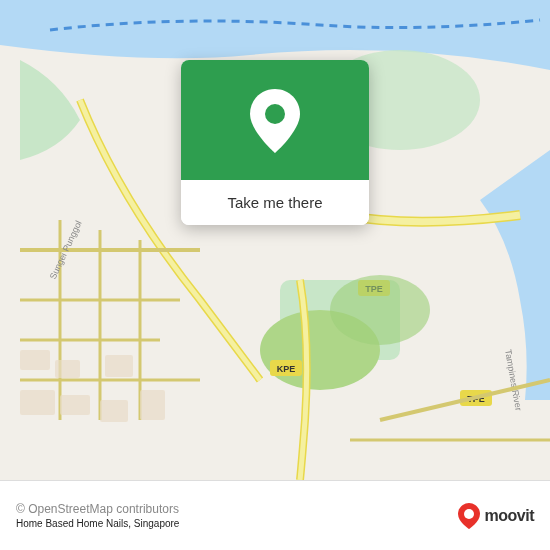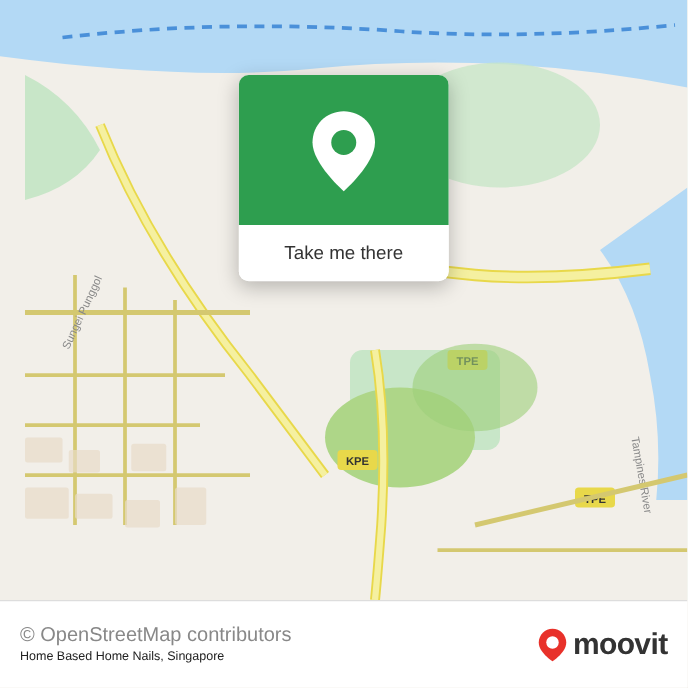--- a/index.html
+++ b/index.html
@@ -38,21 +38,21 @@
       justify-content: space-between;
       padding: 0 16px;
     }
 
     .bottom-left {
       display: flex;
       flex-direction: column;
     }
 
     .attribution {
-      font-size: 16px;
+      font-size: 12px;
       color: #888;
       margin-bottom: 2px;
     }
 
     .location-name {
       font-size: 10px;
       font-weight: 500;
       color: #222;
     }
 
@@ -61,38 +61,38 @@
       align-items: center;
       gap: 4px;
     }
 
     .moovit-pin {
       width: 24px;
       height: 28px;
     }
 
     .moovit-text {
-      font-size: 24px;
+      font-size: 16px;
       font-weight: 700;
       color: #333;
       letter-spacing: -0.5px;
       text-align: right;
     }
 
     
     .map-popup {
       position: absolute;
       top: 60px;
       left: 50%;
       transform: translateX(-50%);
       background: #fff;
       border-radius: 8px;
       box-shadow: 0 4px 16px rgba(0,0,0,0.25);
       overflow: hidden;
-      width: 168px;
+      width: 188px;
       z-index: 10;
     }
 
     .popup-header {
       background: #2e9e4f;
       height: 120px;
       display: flex;
       align-items: center;
       justify-content: center;
     }

